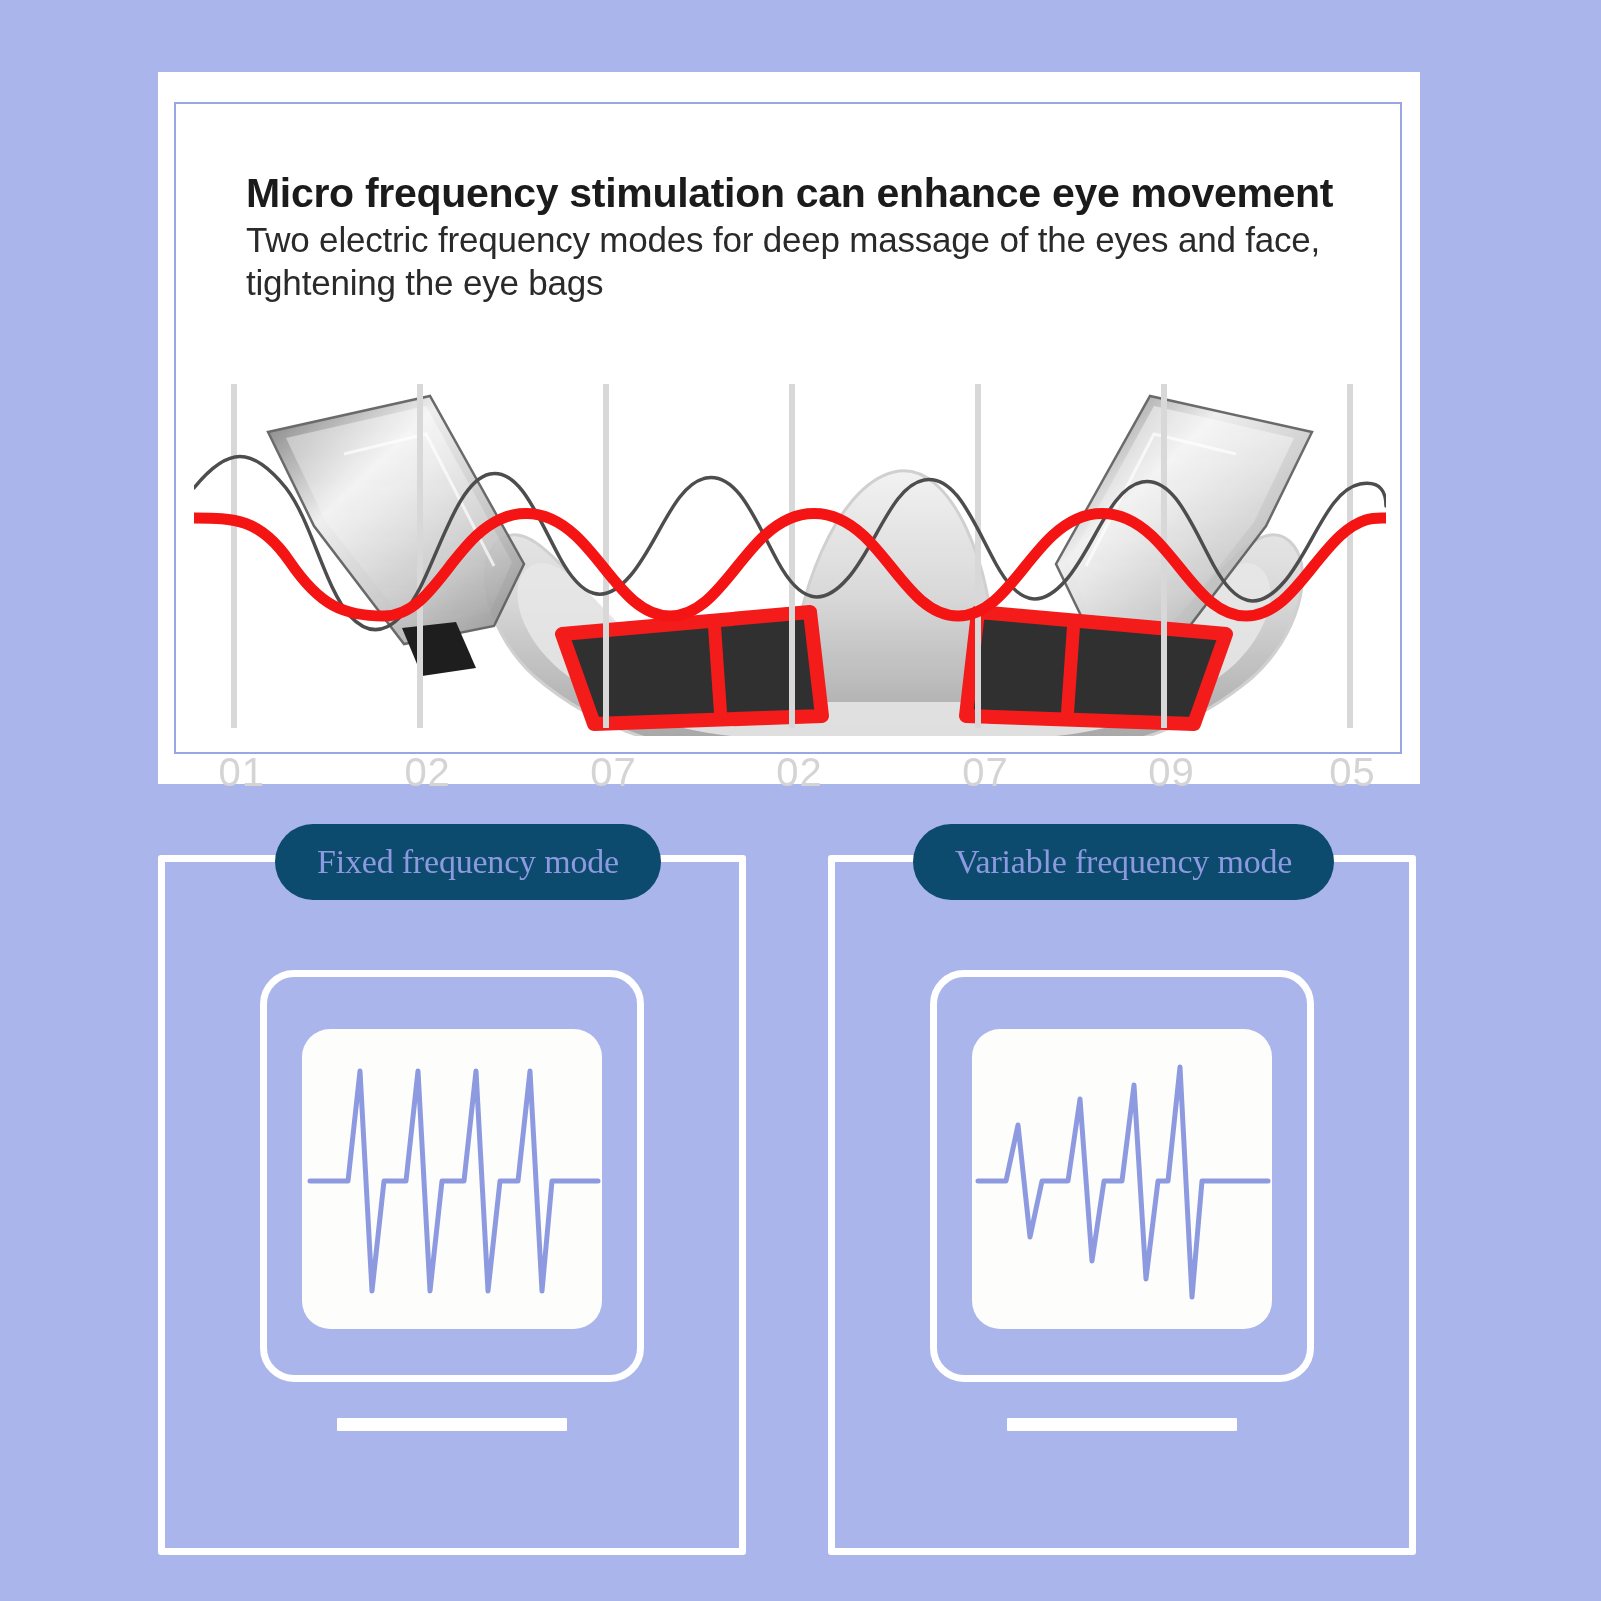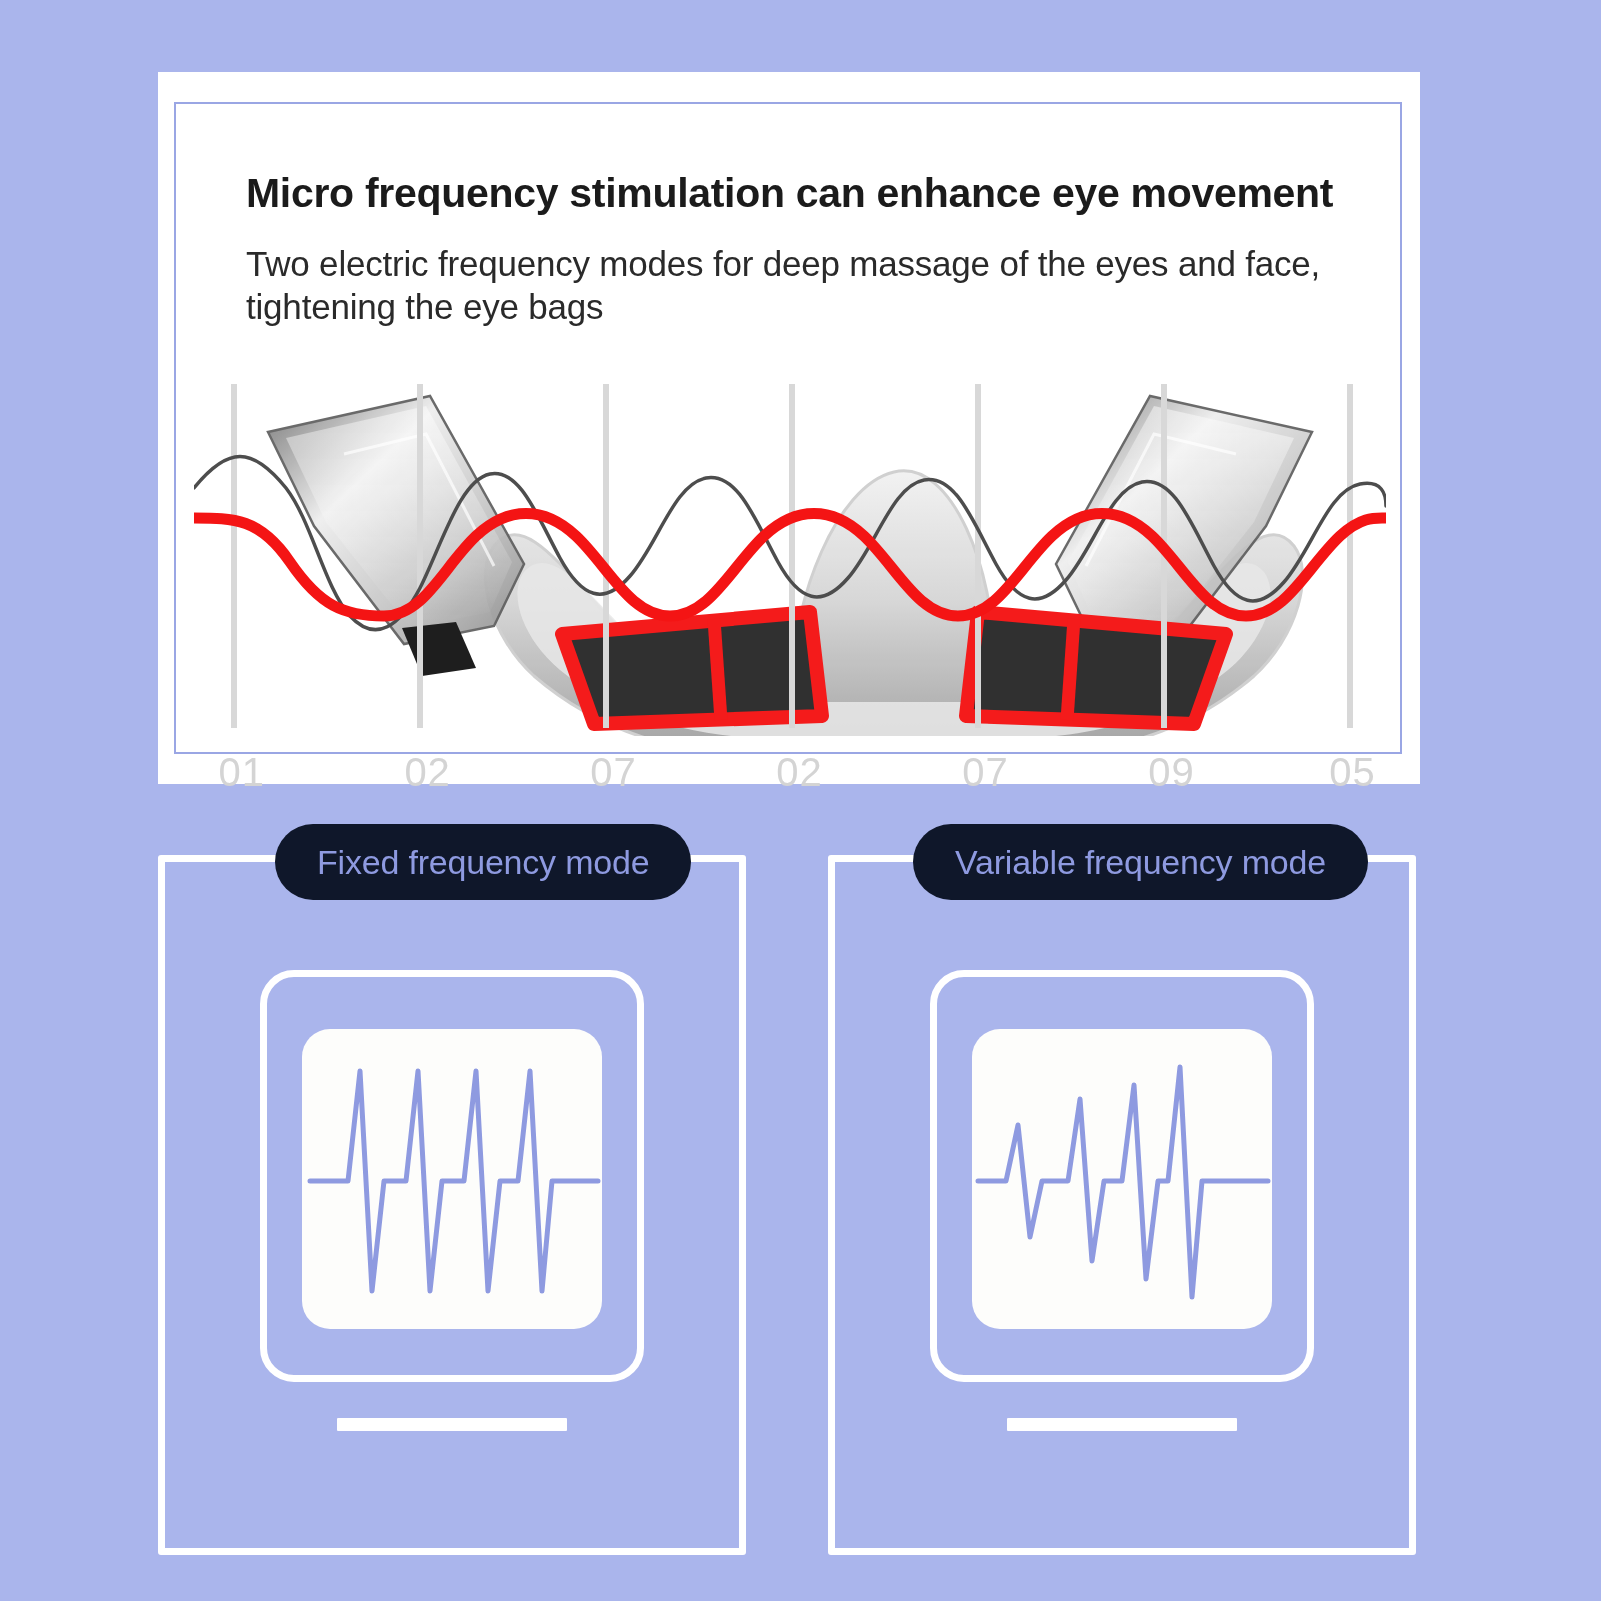--- a/index.html
+++ b/index.html
@@ -40,21 +40,20 @@
   }
   .subhead{
     position:absolute;
     left:70px;top:115px;
     width:1130px;
     font-size:35px;
     font-weight:400;
     color:#2a2a2a;
     line-height:1.22;
     letter-spacing:-0.2px;
-    margin-top:24px;
   }
 
   
   .chart{
     position:absolute;
     left:18px;top:272px;
     width:1192px;height:360px;
   }
   .chart svg{display:block;width:100%;height:100%;}
 
@@ -82,31 +81,32 @@
     border-radius:3px;
     box-sizing:border-box;
   }
   .panel-left{left:158px;}
   .panel-right{left:828px;}
 
   .pill{
     position:absolute;
     top:-38px;
     height:76px;
-    background:#0f172a;
+    background:#0c4a6e;
     border-radius:38px;
     display:flex;
     align-items:center;
     justify-content:center;
     padding:0 42px;
     font-size:34px;
     color:#8e9ae0;
     font-weight:400;
     white-space:nowrap;
     letter-spacing:-0.2px;
+    font-family:Liberation Serif, serif;
   }
   .pill-left{left:110px;}
   .pill-right{left:78px;text-align:right;}
 
   .wave-frame{
     position:absolute;
     left:50%;
     transform:translateX(-50%);
     top:108px;
     width:384px;height:412px;

